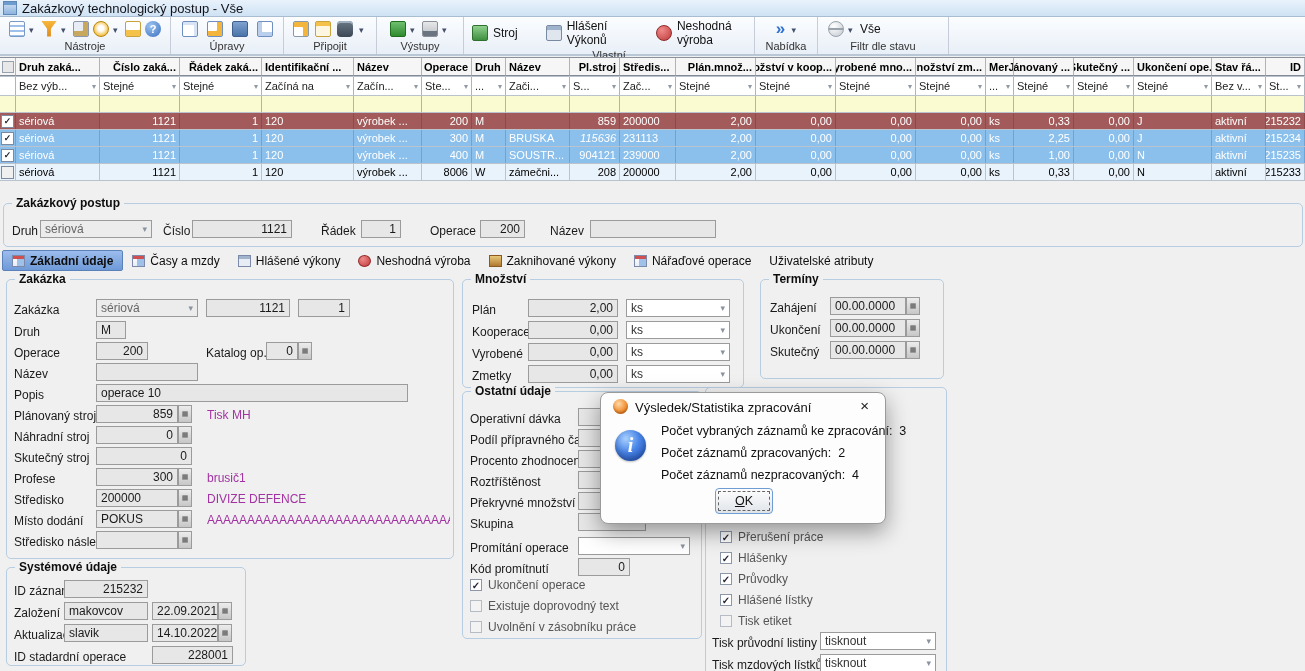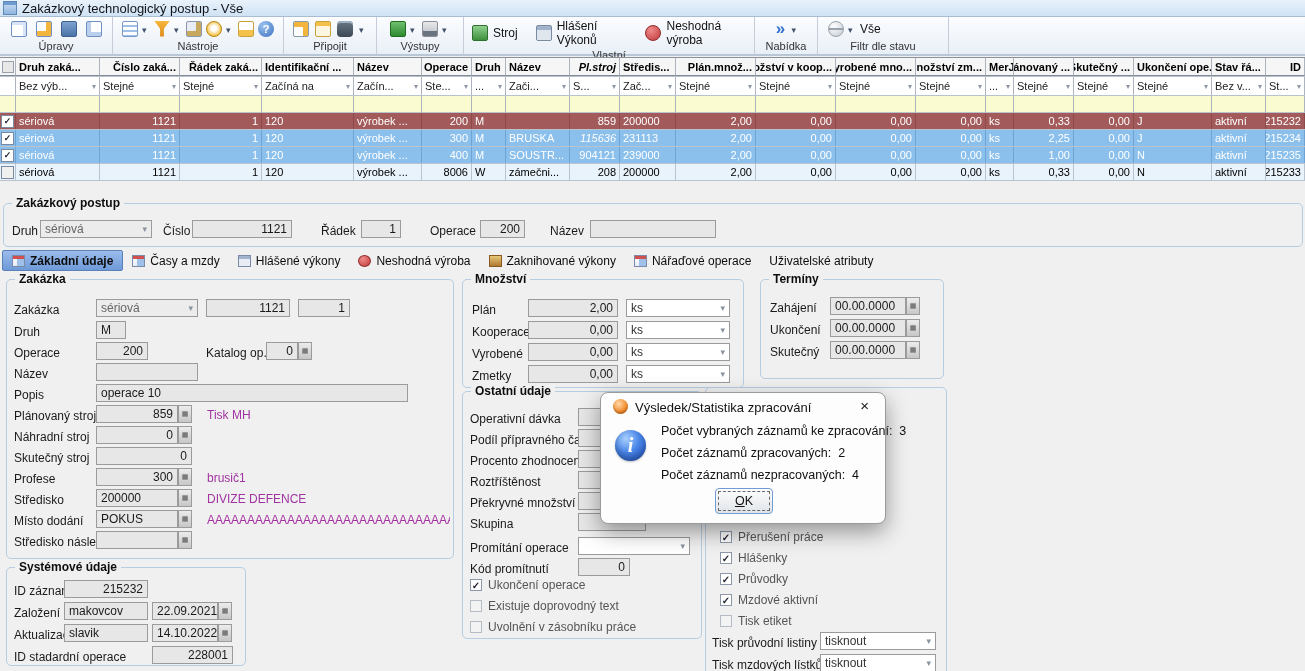--- a/index.html
+++ b/index.html
@@ -123,63 +123,63 @@
 </style>
 </head>
 <body>
 
 <div id="titlebar">
   <span class="appicon"></span>
   <span class="t">Zakázkový technologický postup - Vše</span>
 </div>
 
 <div id="toolbar">
-  <div class="tgroup" style="width:112px">
-    <div class="ticons">
-      <span class="ico i-new"></span>
-      <span class="ico i-edit"></span>
-      <span class="ico i-del"></span>
-      <span class="ico i-copy"></span>
-    </div>
-    <div class="tlabel">Úpravy</div>
-  </div>
   <div class="tgroup" style="width:170px">
     <div class="ticons" style="gap:4px">
       <span class="ico i-grid"></span>
         <span class="car"></span>
       <span class="ico i-funnel"></span>
         <span class="car"></span>
       <span class="ico i-pages"></span>
       <span class="ico i-clock"></span>
         <span class="car"></span>
       <span class="ico i-chart"></span>
       <span class="ico i-help"></span>
     </div>
     <div class="tlabel">Nástroje</div>
   </div>
+  <div class="tgroup" style="width:112px">
+    <div class="ticons">
+      <span class="ico i-new"></span>
+      <span class="ico i-edit"></span>
+      <span class="ico i-del"></span>
+      <span class="ico i-copy"></span>
+    </div>
+    <div class="tlabel">Úpravy</div>
+  </div>
   <div class="tgroup" style="width:92px">
     <div class="ticons" style="gap:6px">
       <span class="ico i-note"></span>
       <span class="ico i-list"></span>
       <span class="ico i-cam"></span>
         <span class="car"></span>
     </div>
     <div class="tlabel">Připojit</div>
   </div>
   <div class="tgroup" style="width:86px">
     <div class="ticons" style="gap:4px">
       <span class="ico i-excel"></span>
         <span class="car"></span>
       <span class="ico i-print"></span>
         <span class="car"></span>
     </div>
     <div class="tlabel">Výstupy</div>
   </div>
   <div class="tgroup" style="width:290px">
-    <div class="ticons" style="gap:10px">
+    <div class="ticons" style="gap:20px">
       <span class="tbtn">
         <span class="ico i-machine"></span>
         <span>Stroj</span>
       </span>
       <span class="tbtn">
         <span class="ico i-report2"></span>
         <span>Hlášení Výkonů</span>
       </span>
       <span class="tbtn">
         <span class="ico i-nonconf"></span>
@@ -211,21 +211,21 @@
         <span class="selall"></span>
       </div>
       <div class="gcell al" style="width: 84px;">Druh zaká...</div>
       <div class="gcell ar ar" style="width: 80px;">Číslo zaká...</div>
       <div class="gcell ar ar" style="width: 82px;">Řádek zaká...</div>
       <div class="gcell al" style="width: 92px;">Identifikační ...</div>
       <div class="gcell al" style="width: 68px;">Název</div>
       <div class="gcell ar ar" style="width: 50px;">Operace</div>
       <div class="gcell al" style="width: 34px;">Druh</div>
       <div class="gcell al" style="width: 64px;">Název</div>
-      <div class="gcell ar ar" style="width: 50px; font-style: italic;">Pl.stroj</div>
+      <div class="gcell ar ar" style="width: 50px;">Pl.stroj</div>
       <div class="gcell al" style="width: 56px;">Středis...</div>
       <div class="gcell ar ar" style="width: 80px;">Plán.množ...</div>
       <div class="gcell ar ar" style="width: 80px;">Množství v koop...</div>
       <div class="gcell ar ar" style="width: 80px;">Vyrobené mno...</div>
       <div class="gcell ar ar" style="width: 70px;">Množství zm...</div>
       <div class="gcell al" style="width: 28px;">MerJ</div>
       <div class="gcell ar ar" style="width: 60px;">Plánovaný ...</div>
       <div class="gcell ar ar" style="width: 60px;">Skutečný ...</div>
       <div class="gcell al" style="width: 78px;">Ukončení ope...</div>
       <div class="gcell al" style="width: 54px;">Stav řá...</div>
@@ -643,21 +643,21 @@
 <div class="cbrow" style="left:720px;top:551px">
   <span class="cb on"></span>
   <span>Hlášenky</span>
 </div>
 <div class="cbrow" style="left:720px;top:572px">
   <span class="cb on"></span>
   <span>Průvodky</span>
 </div>
 <div class="cbrow" style="left:720px;top:593px">
   <span class="cb on"></span>
-  <span>Mzdové aktivní</span>
+  <span>Hlášené lístky</span>
 </div>
 <div class="cbrow" style="left:720px;top:614px">
   <span class="cb dis"></span>
   <span>Tisk etiket</span>
 </div>
 <span class="lbl" style="left:712px;top:636px">Tisk průvodní listiny</span>
 <div class="combo" style="left:820px;top:632px;width:116px">
   <span>tisknout</span>
     <span class="cc">▾</span>
 </div>

